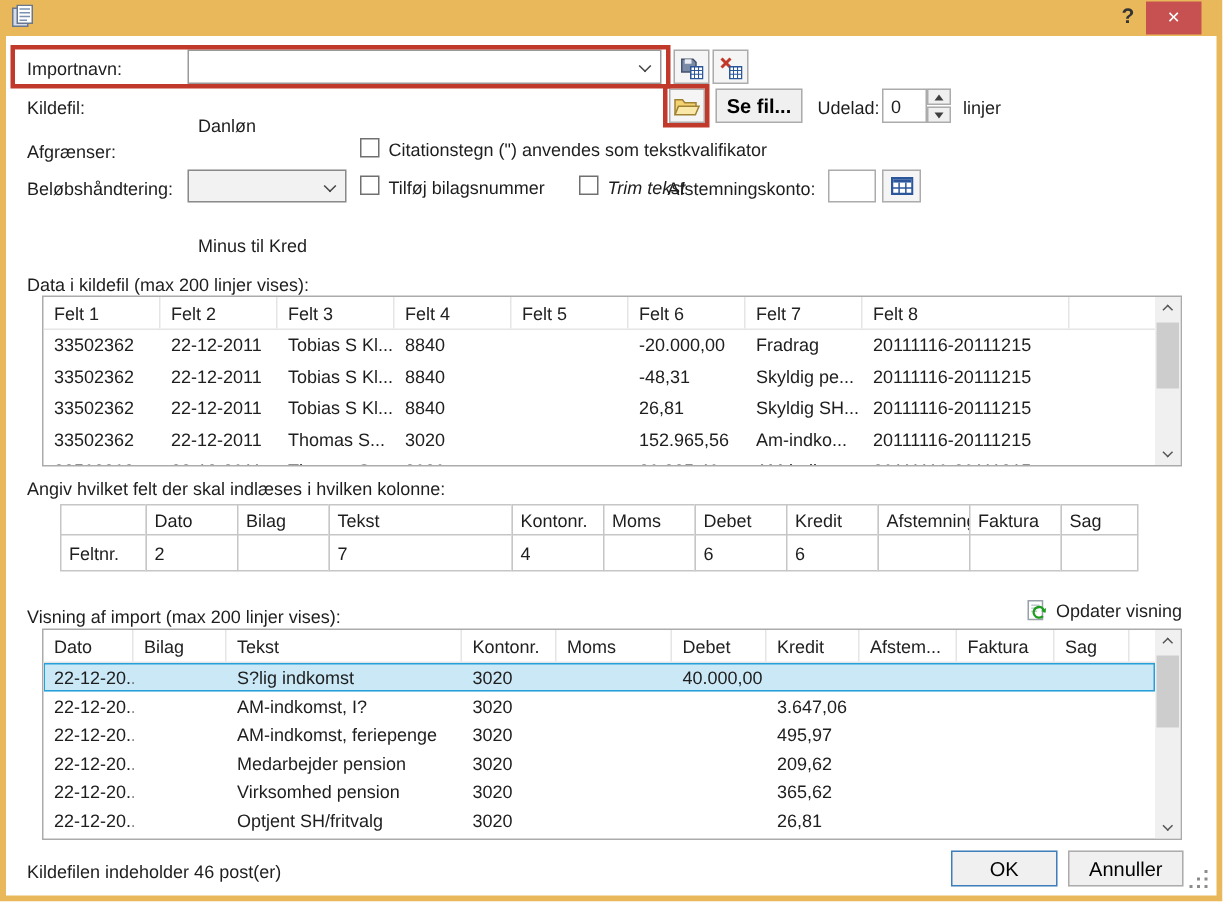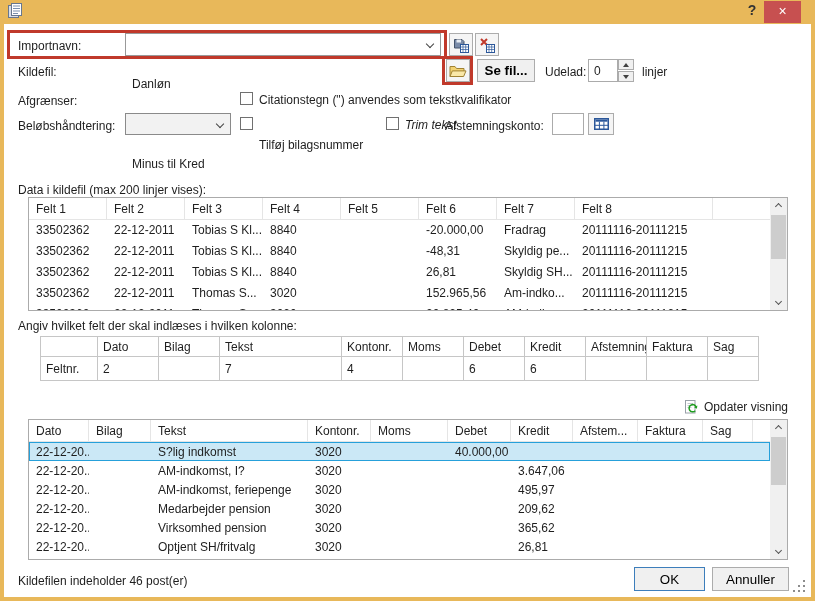--- a/index.html
+++ b/index.html
@@ -112,21 +112,21 @@
     <span class="lbl" style="left:14px;top:70px;">Afgrænser:</span>
     <span class="cb" style="left:236px;top:68px;"></span>
     <span class="lbl" style="left:255px;top:69px;">Citationstegn (") anvendes som tekstkvalifikator</span>
 
     <span class="lbl" style="left:14px;top:95px;">Beløbshåndtering:</span>
     <div class="combo gray" style="left:121px;top:89px;width:106px;height:22px;">
       <span class="val">Minus til Kred</span>
       <span class="cv chev down"></span>
     </div>
     <span class="cb" style="left:236px;top:93px;"></span>
-    <span class="lbl" style="left:255px;top:94px;margin-top:20px;">Tilføj bilagsnummer</span>
+    <span class="lbl" style="left:255px;top:94px;">Tilføj bilagsnummer</span>
     <span class="cb" style="left:382px;top:93px;"></span>
     <span class="lbl" style="left:401px;top:94px;font-style:italic;">Trim tekst</span>
     <span class="lbl" style="left:441px;top:95px;">Afstemningskonto:</span>
     <input class="txt" style="left: 548px; top: 89px; width: 32px; height: 22px;" value="">
     <div class="tool" style="left:584px;top:89px;width:26px;height:22px;">
       <svg width="15" height="12" viewBox="0 0 15 12">
         <rect x="0.75" y="0.75" width="13.5" height="10.5" fill="#fff" stroke="#2B579A" stroke-width="1.5"></rect>
         <rect x="1.5" y="1.5" width="12" height="2.2" fill="#2B579A"></rect>
         <path d="M1 7.3h13M5.4 3.7v7.5M9.9 3.7v7.5" stroke="#2B579A" stroke-width="1"></path>
       </svg>
@@ -229,20 +229,21 @@
         <div class="mc" style="width:62px">4</div>
         <div class="mc" style="width:62px"></div>
         <div class="mc" style="width:62px">6</div>
         <div class="mc" style="width:62px">6</div>
         <div class="mc" style="width:62px"></div>
         <div class="mc" style="width:62px"></div>
         <div class="mc" style="width:52px"></div>
       </div>
     </div>
 
+    <span class="lbl" style="left:14px;top:380px;">Visning af import (max 200 linjer vises):</span>
     <div class="refresh" style="left:680px;top:375px;">
       <svg width="15" height="16" viewBox="0 0 15 16">
         <rect x="1.5" y="1.5" width="9.5" height="12.5" fill="#fff" stroke="#98A0A8"></rect>
         <path d="M3.5 4.5h5.5M3.5 6.5h5.5M3.5 8.5h4" stroke="#C2C8CE" fill="none"></path>
         <path d="M12.3 9.2a3.6 3.6 0 1 0-1.05 2.55" fill="none" stroke="#1E9E1E" stroke-width="1.5"></path>
         <path d="M13.4 6.4l-0.5 3.1-2.8-1.2z" fill="#1E9E1E"></path>
       </svg>
       <span>Opdater visning</span>
     </div>
     <div class="tbl" style="left:24px;top:395px;width:760px;height:141px;">

